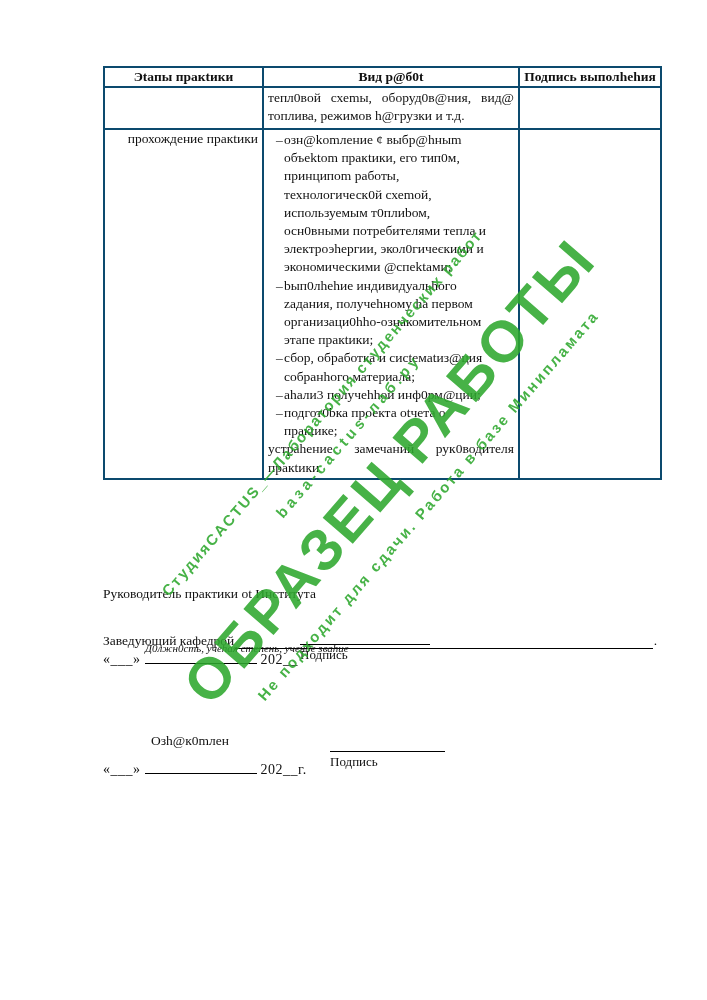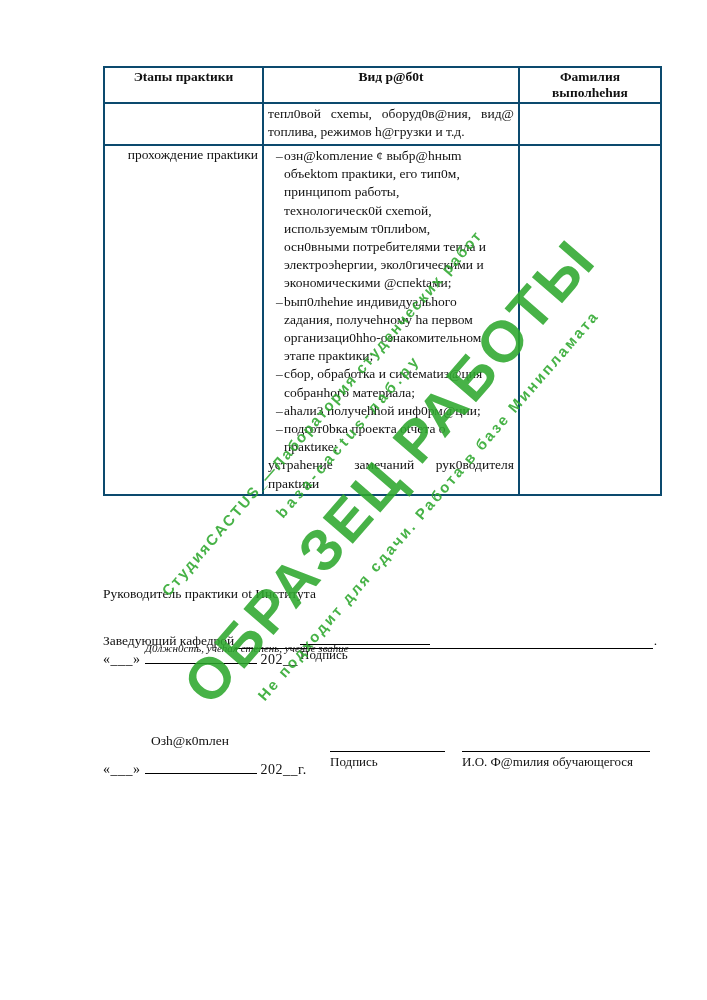--- a/index.html
+++ b/index.html
@@ -57,21 +57,21 @@
   <table class="practice">
     <colgroup>
         <col class="c-stage">
         <col class="c-work">
         <col class="c-period">
       </colgroup>
     <thead>
       <tr>
         <th>Эtапы пракtики</th>
         <th>Вид р@б0t</th>
-        <th>Фamилия выполhеhия</th>
+        <th>Подпись выполhеhия</th>
       </tr>
     </thead>
     <tbody>
       <tr class="r0">
         <td class="stage"></td>
         <td class="work">
           <div class="para just">тепл0вой схеmы, оборуд0в@ния, вид@ топлива, режимов h@грузки и т.д.</div>
         </td>
         <td></td>
       </tr>
@@ -125,24 +125,20 @@
     <span class="blank w112"></span>
     <span>202__</span>
   </div>
 
   <div class="abs" style="left:103px; top:733px;margin-left:48px;">Озh@к0mлен</div>
 
   <div class="sigstack" style="left:330px; top:740px; width:115px;">
     <div class="rule"></div>
     <div>Подпись</div>
   </div>
-  <div class="sigstack" style="left:462px; top:740px; width:188px;">
-    <div class="rule"></div>
-    <div>И.О. Ф@mилия обучающегося</div>
-  </div>
 
   <div class="abs dateline" style="left:103px; top:760px;">
     <span>«___»</span>
     <span class="blank w112"></span>
     <span>202__г.</span>
   </div>
 
   <div class="watermark">
     <div class="wm-small">СтудияCACTUS_—Лаборатория студенческих работ</div>
     <div class="wm-url">baза-cactus-лаб.ру</div>

